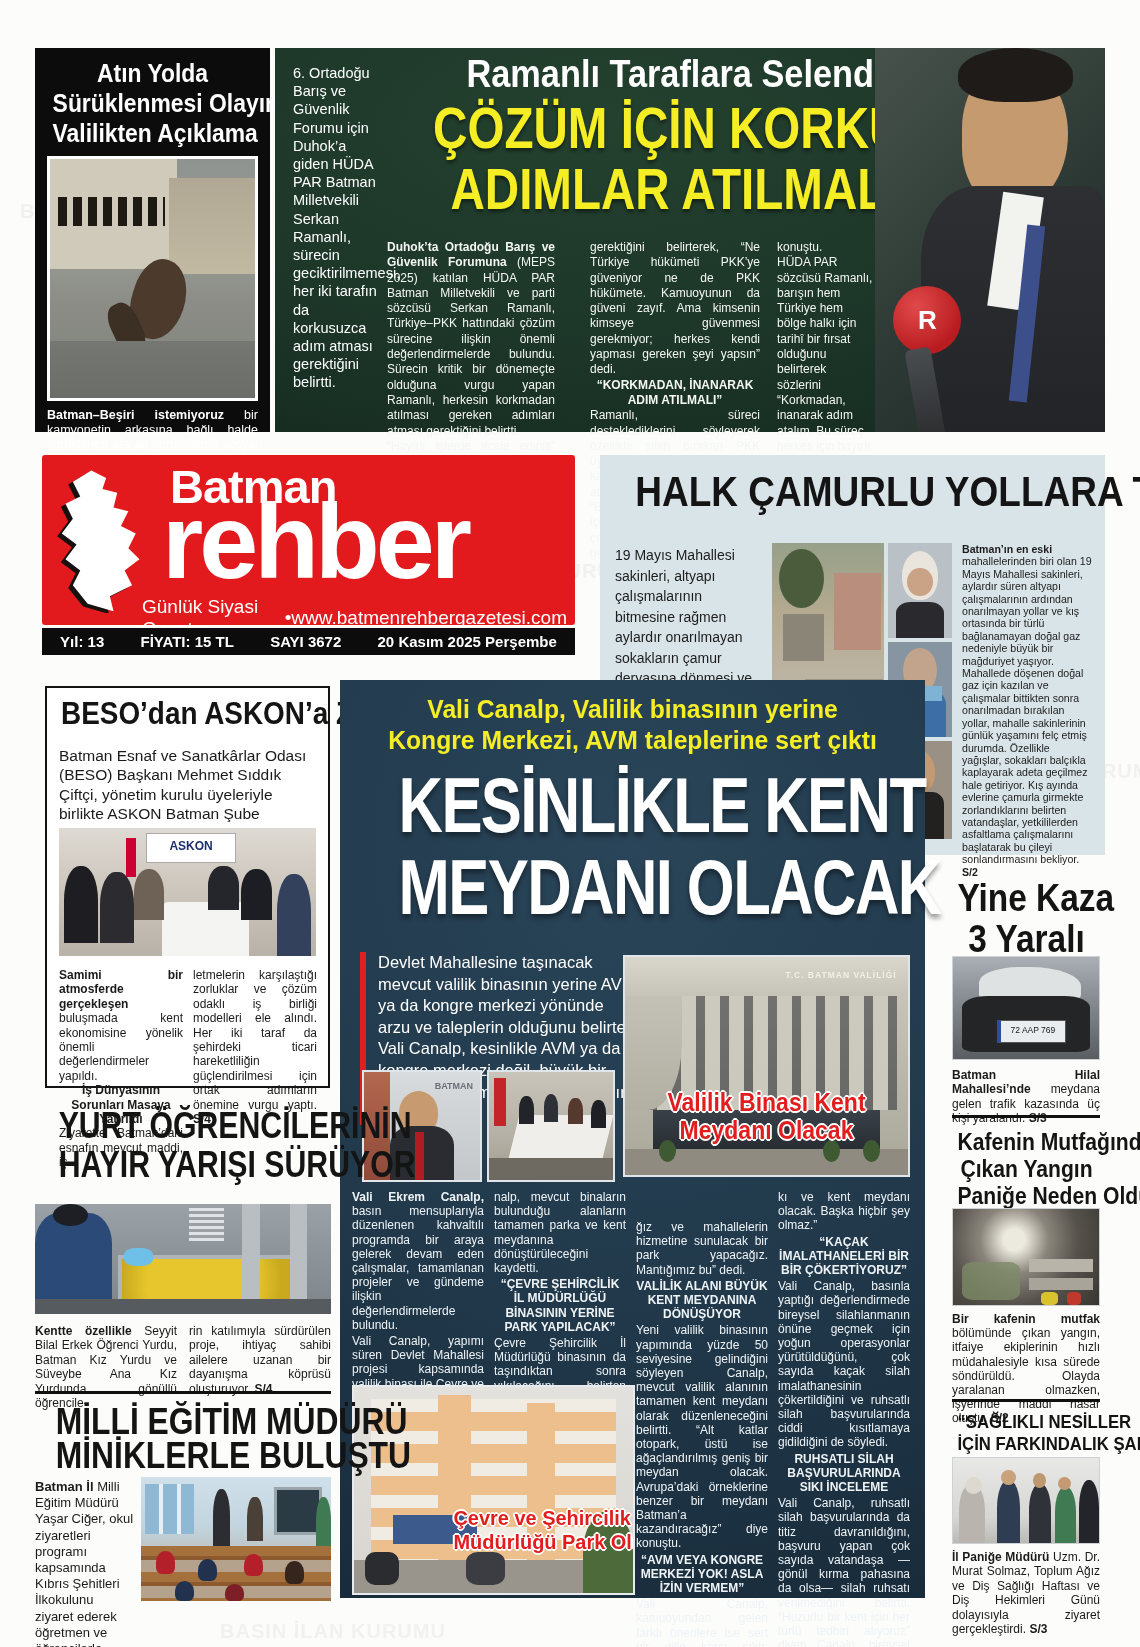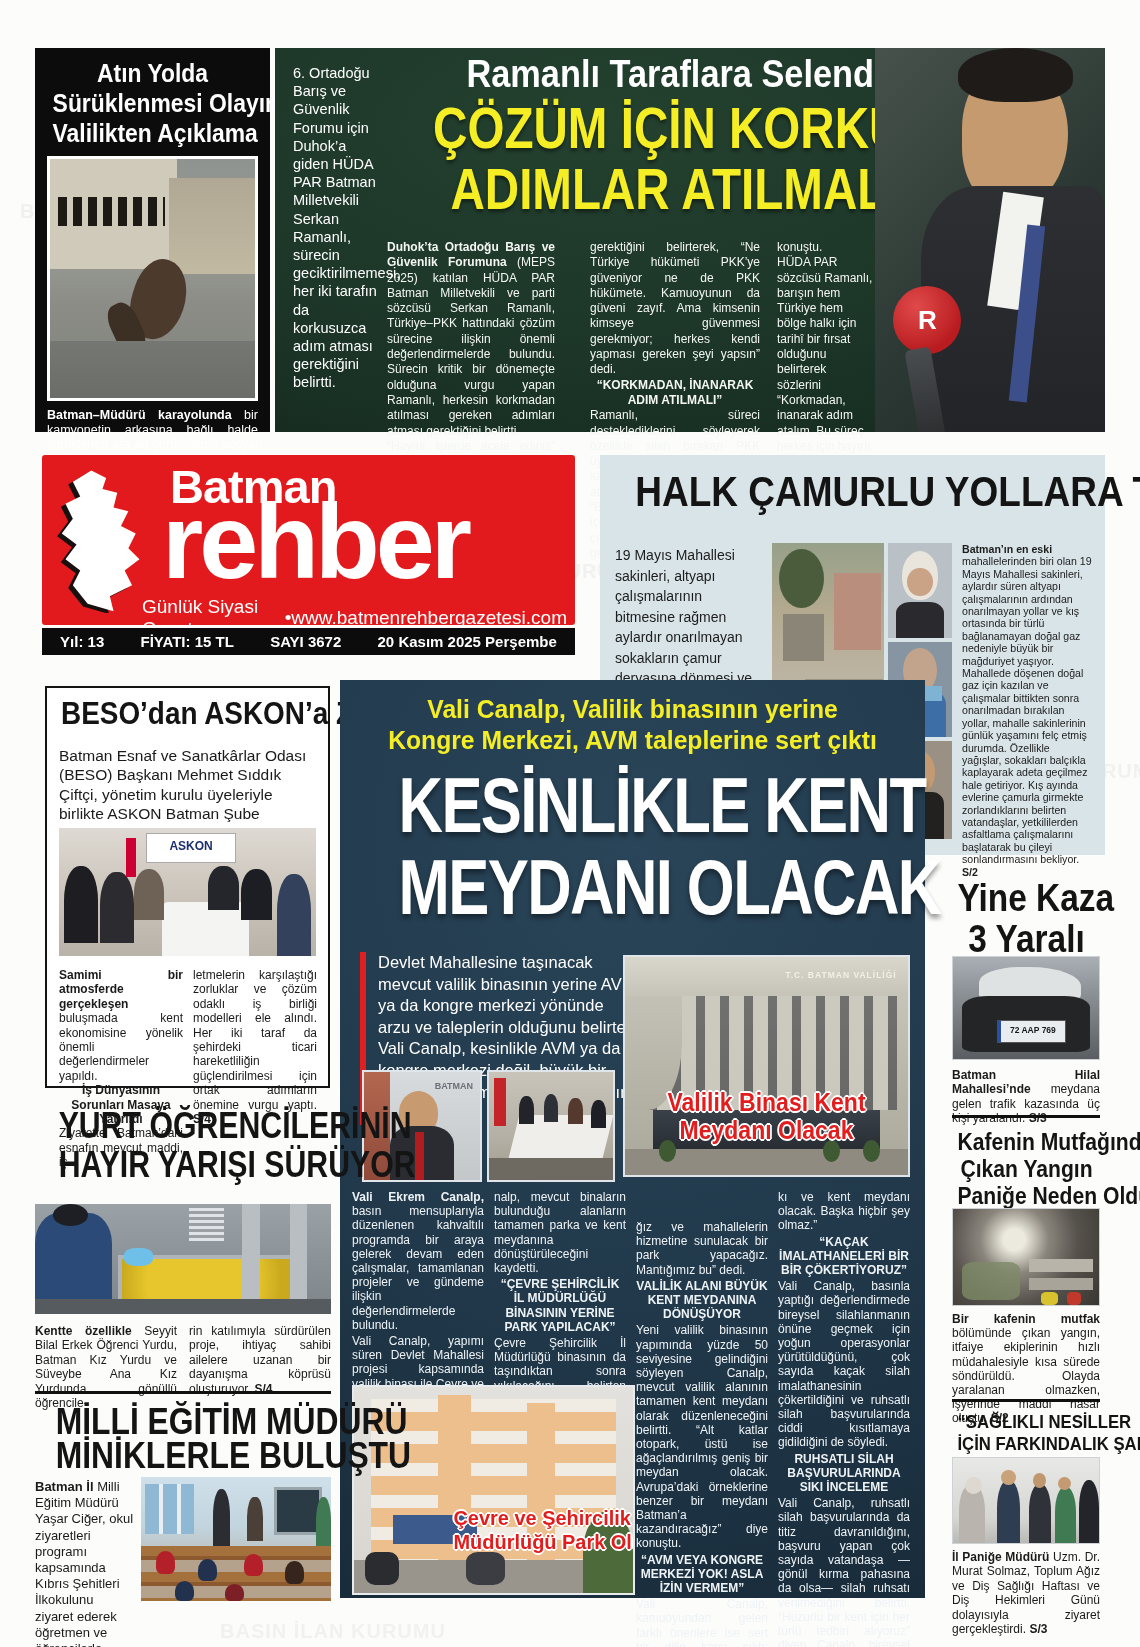--- a/index.html
+++ b/index.html
@@ -42,21 +42,21 @@
     </div>
     <div class="ph" style="left:12px;top:108px;width:211px;height:245px;border:3px solid #fff;background:linear-gradient(180deg,#8f9390 0%,#9a9d96 35%,#8b8d86 60%,#7f817b 100%);">
       <div class="ph-el" style="left:0;top:0;width:62%;height:46%;background:#cfcaba;"></div>
       <div class="ph-el" style="left:4%;top:16%;width:52%;height:12%;background:repeating-linear-gradient(90deg,#1d1a14 0 9px,#cfcaba 9px 15px);"></div>
       <div class="ph-el" style="left:58%;top:8%;width:42%;height:40%;background:linear-gradient(180deg,#b0a894,#c2b9a2);"></div>
       <div class="ph-el" style="left:40%;top:42%;width:26%;height:34%;background:#4c3b2c;border-radius:45% 55% 50% 50%;transform:rotate(18deg);"></div>
       <div class="ph-el" style="left:30%;top:60%;width:14%;height:22%;background:#3c2f24;border-radius:40%;transform:rotate(-25deg);"></div>
       <div class="ph-el" style="left:0;top:76%;width:100%;height:24%;background:linear-gradient(180deg,#757772,#6b6d68);"></div>
     </div>
     <p class="jtxt" style="position:absolute;left:12px;top:360px;width:211px;margin:0;color:#fff;font-size:12.5px;line-height:14.6px;">
-      <b class="lead">Batman–Müdürü karayolunda</b><span>bir kamyonetin arkasına bağlı halde sürüklenen ata ait görüntülerin sosyal medyada yayılmasının ardından Batman Valiliği, konuya ilişkin resmi açıklama yaptı.</span><b class="pgref">S/2</b>
+      <b class="lead">Batman–Beşiri istemiyoruz</b><span>bir kamyonetin arkasına bağlı halde sürüklenen ata ait görüntülerin sosyal medyada yayılmasının ardından Batman Valiliği, konuya ilişkin resmi açıklama yaptı.</span><b class="pgref">S/2</b>
     </p>
   </div>
 
   <div class="abs" style="left:275px;top:48px;width:830px;height:384px;background:radial-gradient(120% 120% at 40% 20%,#24412f 0%,#1b3427 55%,#122318 100%);">
     <div class="jtxt" style="position:absolute;left:18px;top:16px;width:90px;color:#fff;font-size:14.5px;line-height:18.2px;text-align:left;">6. Ortadoğu Barış ve Güvenlik Forumu için Duhok’a giden HÜDA PAR Batman Milletvekili Serkan Ramanlı, sürecin geciktirilmemesi, her iki tarafın da korkusuzca adım atması gerektiğini belirtti.</div>
 
     <div class="hl" style="position:absolute;left:105px;top:6px;width:590px;color:#fff;font-size:39px;">
       <span class="cond">Ramanlı Taraflara Selendi</span>
     </div>
     <div class="hl" style="position:absolute;left:105px;top:50px;width:590px;color:#f6ee25;font-size:58px;font-weight:bold;text-shadow:0 3px 4px rgba(0,0,0,.45);">
@@ -262,21 +262,21 @@
   </div>
 
   <div class="abs" style="left:948px;top:862px;width:157px;height:740px;">
     <div class="hl" style="position:absolute;left:0;top:0;width:157px;font-size:38px;line-height:41px;margin-top:16px;">
       <span class="cond">Yine Kaza</span>
       <span class="cond">3 Yaralı</span>
     </div>
     <div class="ph" style="left:4px;top:94px;width:148px;height:104px;border:1px solid #cfd2d4;background:linear-gradient(180deg,#aab0b5 0%,#8f959a 30%,#5a5e62 100%);">
       <div class="ph-el" style="left:18%;top:10%;width:70%;height:38%;background:#dfe2e3;border-radius:40% 50% 30% 30%;"></div>
       <div class="ph-el" style="left:6%;top:38%;width:88%;height:55%;background:#232527;border-radius:20% 20% 10% 10%;"></div>
-      <div class="ph-el" style="left:30%;top:62%;width:44%;height:20%;background:#e9edef;border:1px solid #555;border-left:4px solid #2a4fa0;color:#16181a;font-size:8.5px;font-weight:bold;line-height:18px;text-align:center;"><span>72 AAP 769</span></div>
+      <div class="ph-el" style="left:30%;top:62%;width:44%;height:20%;background:#e9edef;border:1px solid #555;border-left:4px solid #2a4fa0;color:#16181a;font-size:8.5px;font-weight:normal;line-height:18px;text-align:center;"><span>72 AAP 769</span></div>
     </div>
     <p class="jtxt" style="position:absolute;left:4px;top:206px;width:148px;margin:0;color:#1a1a1a;font-size:12px;line-height:14.4px;">
       <b class="lead">Batman Hilal Mahallesi’nde</b><span>meydana gelen trafik kazasında üç kişi yaralandı.</span><b class="pgref">S/3</b>
     </p>
     <div class="hdiv" style="left:4px;top:253px;width:148px;height:3px;"></div>
 
     <div class="hl" style="position:absolute;left:0;top:266px;width:157px;font-size:24px;line-height:27px;">
       <span class="cond">Kafenin Mutfağında</span>
       <span class="cond">Çıkan Yangın</span>
       <span class="cond">Paniğe Neden Oldu</span>

